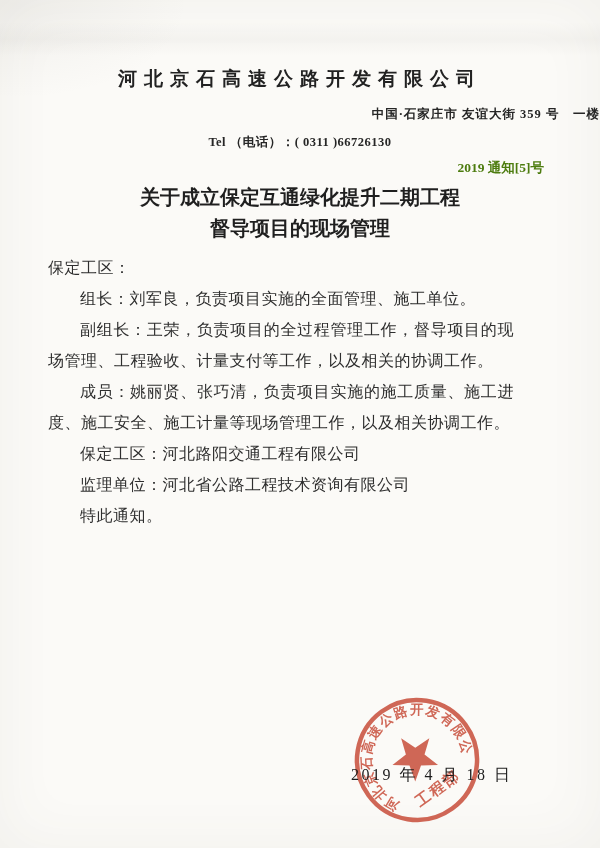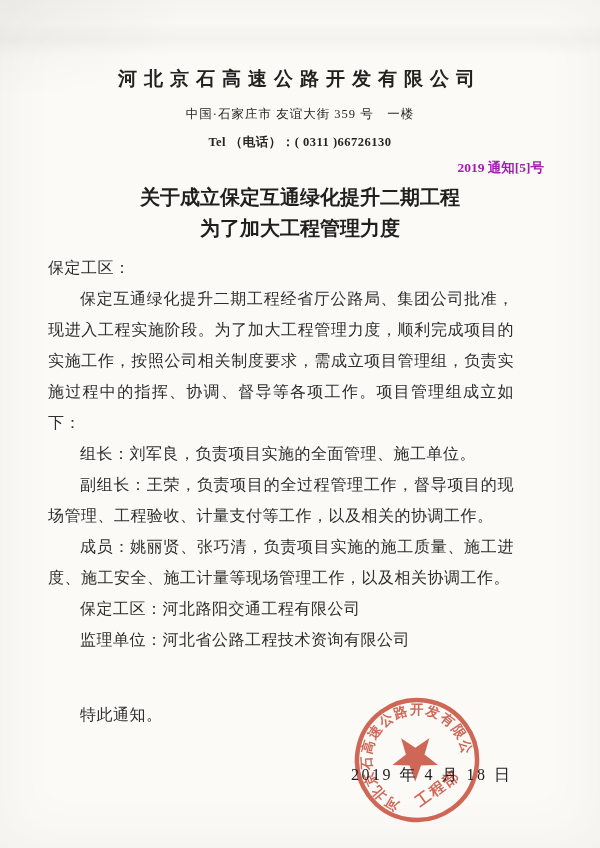--- a/index.html
+++ b/index.html
@@ -22,42 +22,42 @@
     background:radial-gradient(ellipse at 20% 20%, rgba(110,105,95,0.07), rgba(110,105,95,0) 70%);
     pointer-events:none;
   }
 
   .company {
     margin-top:66px; text-align:center;
     font-size:19px; font-weight:bold; letter-spacing:7px;
     color:#222;
   }
   .address {
-    margin-top:14px; text-align:center;
-    font-size:12.5px; font-weight:normal; letter-spacing:1px; color:#262626;
+    margin-top:14px; text-align:right;
+    font-size:12.5px; font-weight:bold; letter-spacing:1px; color:#262626;
   }
   .telfax {
     margin-top:11px; display:flex; justify-content:center; 
     font-size:12.5px; font-weight:bold; color:#262626; letter-spacing:0.5px;
   }
   .docnum {
     margin-top:8px; text-align:right; padding-right:56px;
-    font-size:13.5px; font-weight:bold; color:#a21caf;
+    font-size:13.5px; font-weight:bold; color:#4d7c0f;
   }
   .title { text-align:center; font-weight:bold; font-size:20px; line-height:31px; color:#1f1f1f; }
   .title.first { margin-top:5px; }
 
   .content {
     padding:0 86px 0 48px;
     font-size:16px; line-height:31px; color:#2e2e2e;
     letter-spacing:0.5px;
   }
   .salutation { margin-top:8px; }
   .content p { text-indent:2em; text-align:justify; }
-  .closing { margin-top:44px; text-indent:2em; }
+  .closing { text-indent:2em; }
 
   .stamp-wrap { position:absolute; left:342px; top:685px; width:150px; height:150px; }
   .stamp-wrap svg { display:block; }
   .date-line {
     position:absolute; left:351px; top:765px;
     font-size:16px; letter-spacing:2.5px; color:#1d1d1d; z-index:5;
     white-space:nowrap;
   }
 </style>
 </head>
@@ -72,25 +72,24 @@
 
   <div class="address">中国·石家庄市 友谊大街 359 号　一楼</div>
 
   <div class="telfax">
     <span>Tel （电话）：( 0311 )66726130</span>
   </div>
 
   <div class="docnum">2019 通知[5]号</div>
 
   <div class="title first">关于成立保定互通绿化提升二期工程</div>
-  <div class="title">为了加大工程管理力度</div>
+  <div class="title">督导项目的现场管理</div>
 
   <div class="content">
     <div class="salutation">保定工区：</div>
-    <p>保定互通绿化提升二期工程经省厅公路局、集团公司批准，现进入工程实施阶段。为了加大工程管理力度，顺利完成项目的实施工作，按照公司相关制度要求，需成立项目管理组，负责实施过程中的指挥、协调、督导等各项工作。项目管理组成立如下：</p>
     <p>组长：刘军良，负责项目实施的全面管理、施工单位。</p>
     <p>副组长：王荣，负责项目的全过程管理工作，督导项目的现场管理、工程验收、计量支付等工作，以及相关的协调工作。</p>
     <p>成员：姚丽贤、张巧清，负责项目实施的施工质量、施工进度、施工安全、施工计量等现场管理工作，以及相关协调工作。</p>
     <p>保定工区：河北路阳交通工程有限公司</p>
     <p>监理单位：河北省公路工程技术资询有限公司</p>
     <div class="closing">特此通知。</div>
   </div>
 
   <div class="stamp-wrap">
     <svg width="150" height="150" viewBox="0 0 150 150">

